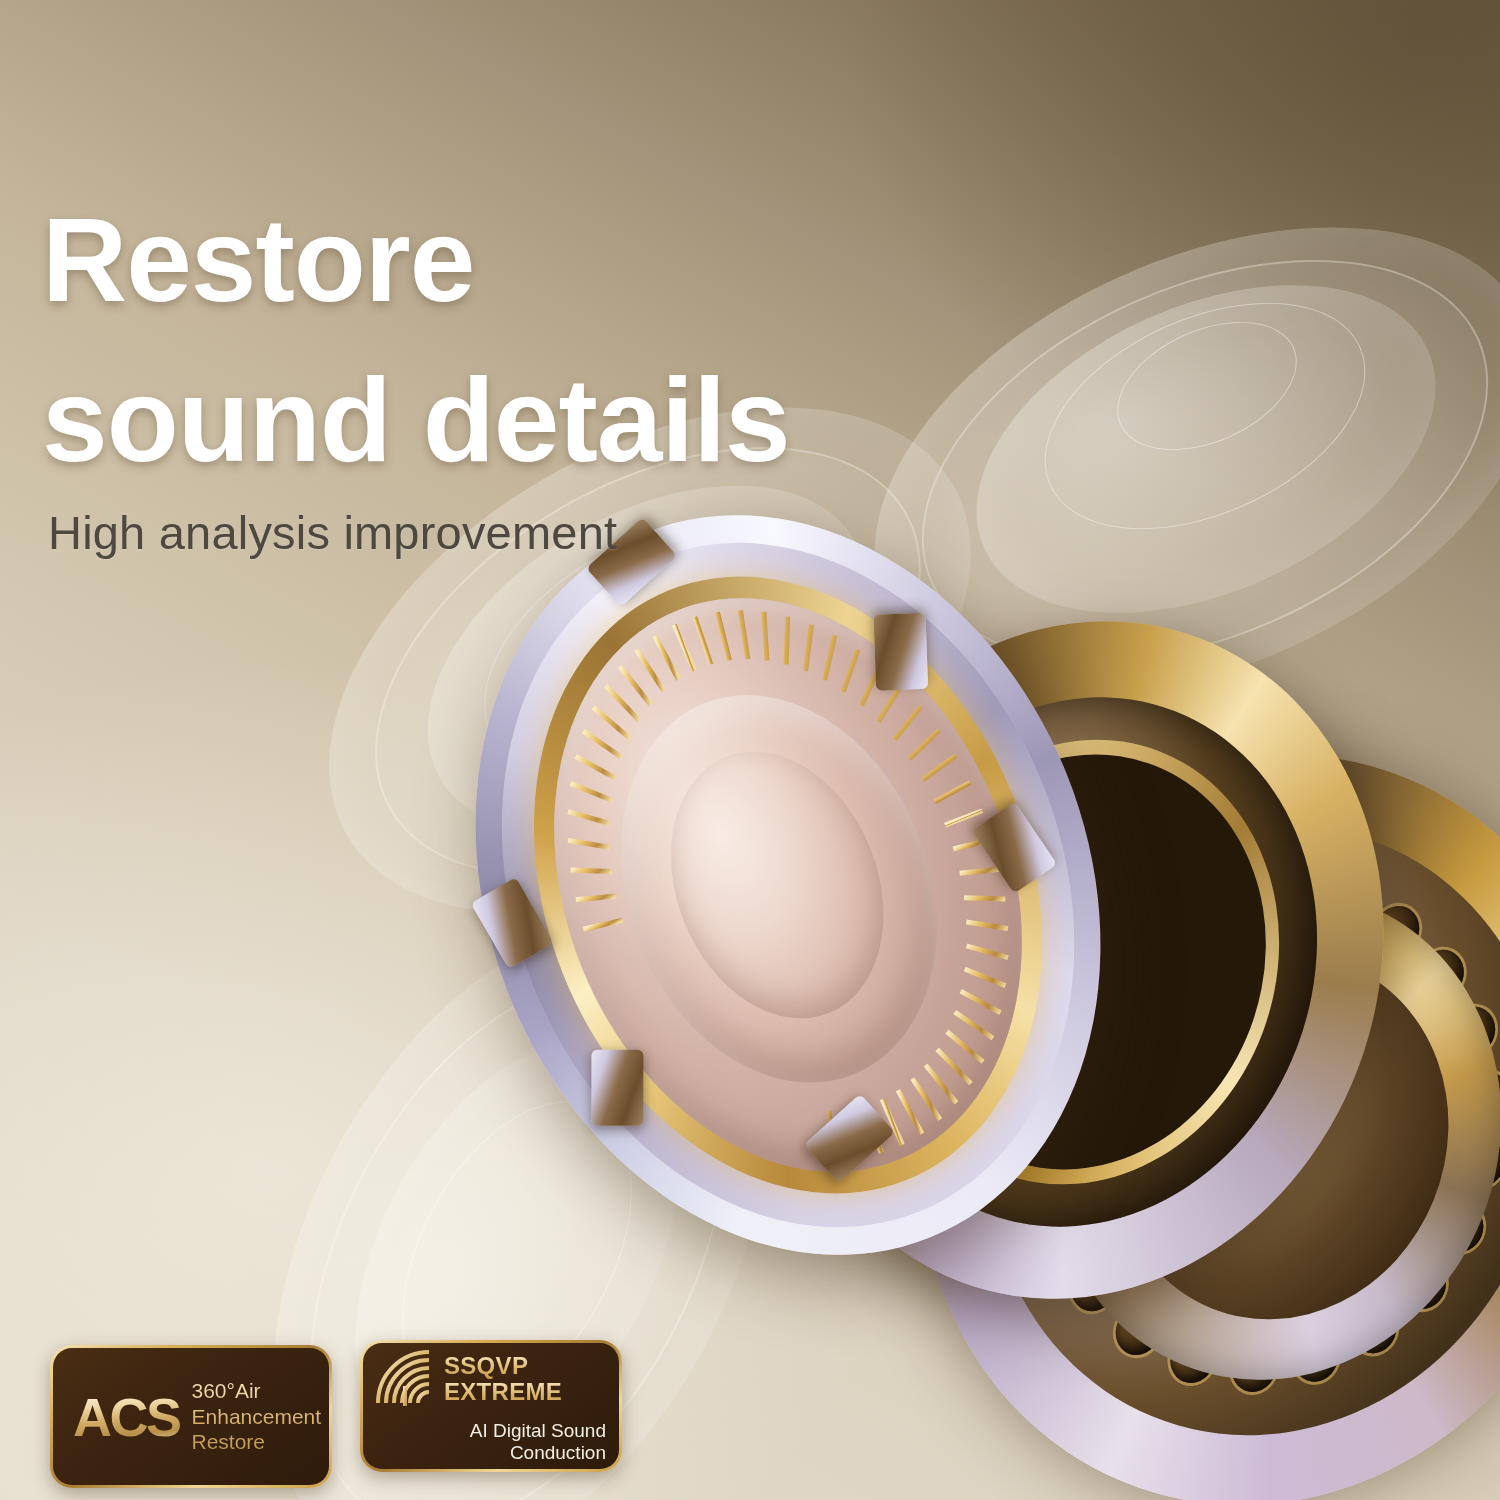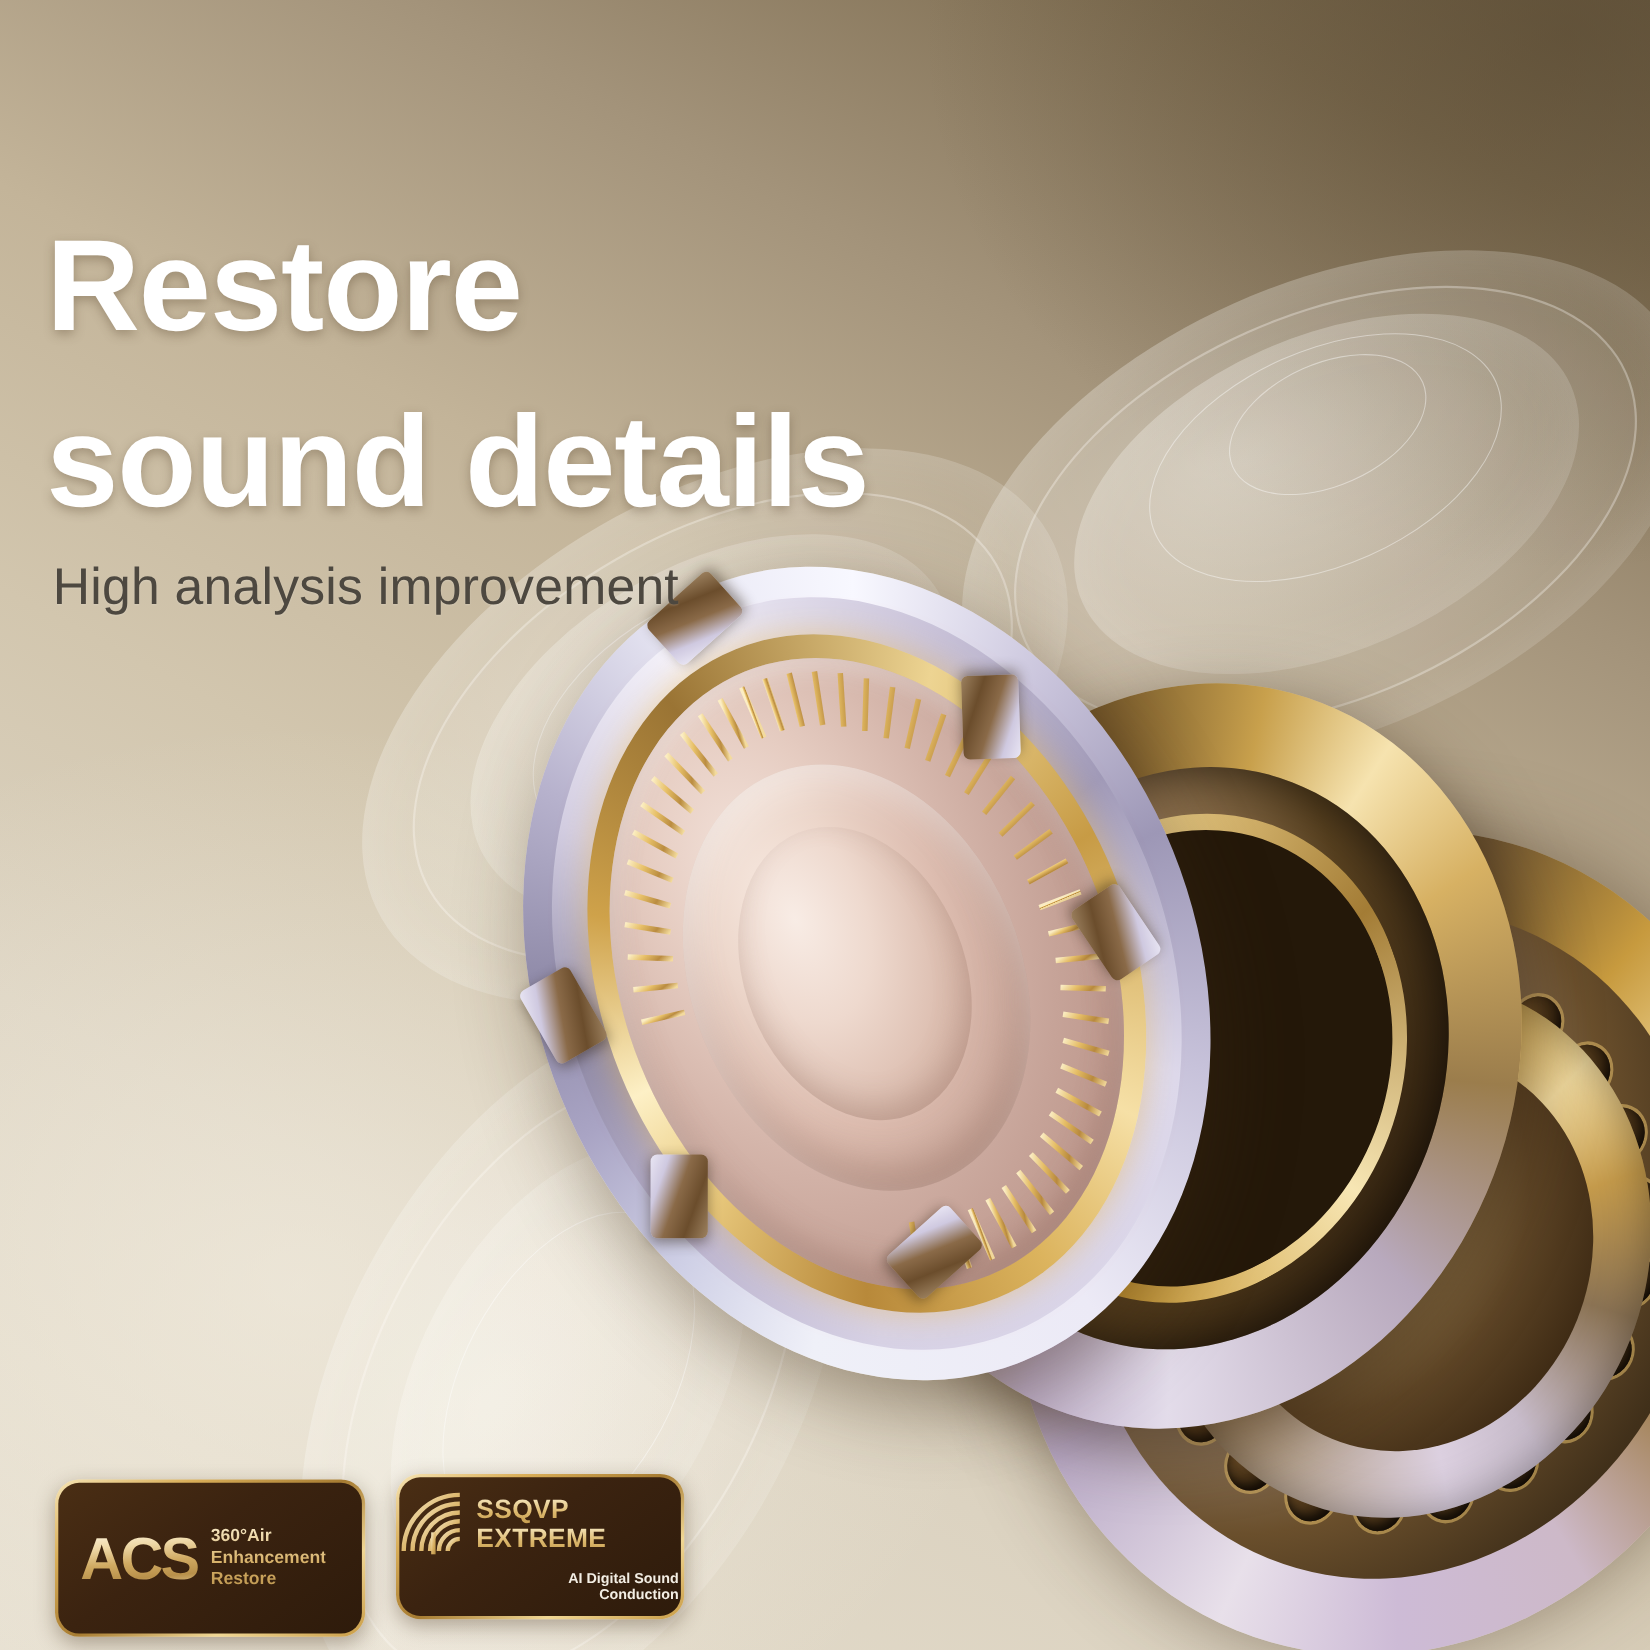--- a/index.html
+++ b/index.html
@@ -258,34 +258,34 @@
 
   .acs-word{
     font-size:54px;font-weight:800;letter-spacing:-2.5px;
     background:linear-gradient(175deg,#fdf3dd 6%,#efd9a8 30%,#d0aa62 56%,#b8904a 78%,#e7cf9c 100%);
     -webkit-background-clip:text;background-clip:text;
     color:transparent;
     line-height:1;
     padding-left:4px;
   }
   .acs-lines{
-    font-size:16px;line-height:1.22;font-weight:700;
+    font-size:21px;line-height:1.22;font-weight:400;
     background:linear-gradient(180deg,#f7e9c6,#d4ad63 60%,#bb9550);
     -webkit-background-clip:text;background-clip:text;color:transparent;
   }
 
   .ssq-col{display:flex;flex-direction:column;justify-content:center;gap:2px;width:100%;}
   .ssq-top{display:flex;align-items:center;gap:8px;}
   .ssq-word{
     font-size:24px;line-height:1.08;font-weight:700;letter-spacing:.3px;
     background:linear-gradient(180deg,#f8ecc9,#dcb86c 58%,#c49a4c);
     -webkit-background-clip:text;background-clip:text;color:transparent;
   }
   .ssq-sub{
-    font-size:13px;line-height:1.18;font-weight:700;color:#f3eee4;
+    font-size:19px;line-height:1.18;font-weight:400;color:#f3eee4;
     text-align:right;margin-top:8px;padding-right:2px;
   }
   .ssq-icon{flex:0 0 auto;}
 </style>
 </head>
 <body>
 
 <div id="poster">
 
   <div class="bg-base"></div>
@@ -444,21 +444,21 @@
       <div class="acs-word">ACS</div>
       <div class="acs-lines">
         <div>360°Air</div>
         <div>Enhancement</div>
         <div>Restore</div>
       </div>
     </div>
   </div>
 
   <div class="badge" id="badgeSsq">
-    <div class="badge-in" style="padding:0 0;">
+    <div class="badge-in" style="padding:0 11px;">
       <div class="ssq-col">
         <div class="ssq-top">
           <svg class="ssq-icon" width="62" height="62" viewBox="0 0 62 62">
             <defs>
               <linearGradient id="arcG" x1="0" y1="0" x2="1" y2="1">
                 <stop offset="0%" stop-color="#f8ecc9"></stop>
                 <stop offset="55%" stop-color="#d9b163"></stop>
                 <stop offset="100%" stop-color="#b58e42"></stop>
               </linearGradient>
             </defs>

